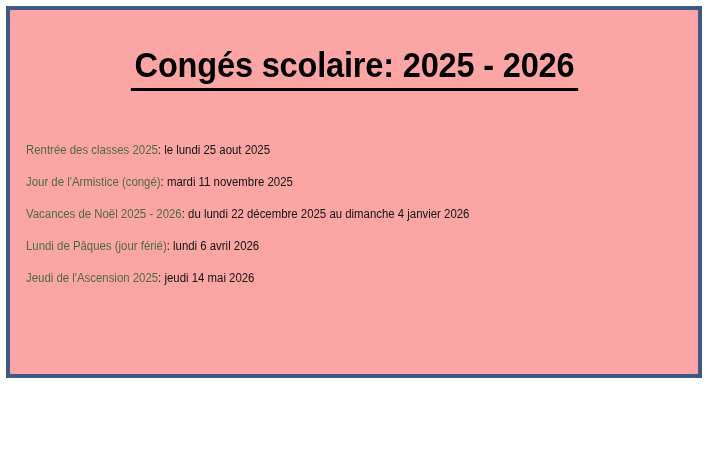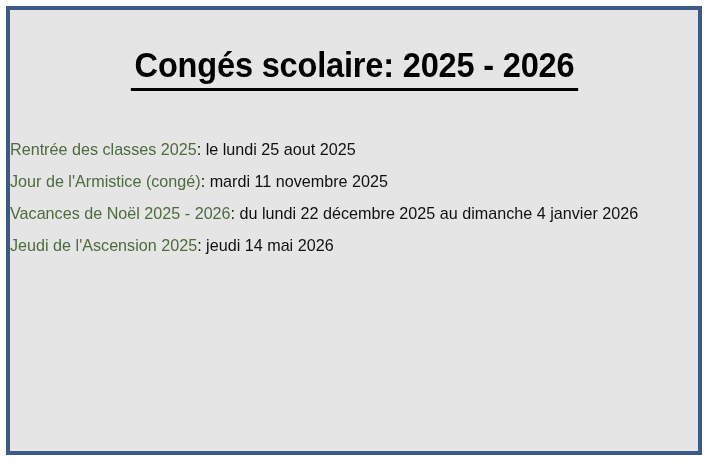--- a/index.html
+++ b/index.html
@@ -13,24 +13,24 @@
     overflow: hidden;
     font-family: "Liberation Sans", sans-serif;
     -webkit-font-smoothing: antialiased;
   }
 
   #poster {
     position: absolute;
     left: 6px;
     top: 6px;
     width: 696px;
-    height: 449px;
+    height: 372px;
     box-sizing: border-box;
     border: 4px solid #3b5a85;
-    background: #e5e5e5;
+    background: #fca5a5;
     overflow: hidden;
   }
 
   #title-wrap {
     text-align: center;
     padding-top: 11px;
   }
 
   #title {
     display: inline-block;
@@ -50,22 +50,23 @@
   #list {
     margin: 0;
     padding: 0;
     list-style: none;
     margin-top: 19px;
   }
 
   .row {
     height: 32px;
     line-height: 32px;
+    padding-left: 16px;
     white-space: nowrap;
-    font-size: 17px;
+    font-size: 12px;
     color: #1a1a1a;
     overflow: hidden;
   }
 
   .row-inner {
     display: inline-block;
     transform: scaleX(0.95);
     transform-origin: left center;
     white-space: nowrap;
   }
@@ -91,20 +92,23 @@
     <li class="row">
       <span class="row-inner"><span class="label">Rentrée des classes 2025</span><span class="value">: le lundi 25 aout 2025</span></span>
     </li>
     <li class="row">
       <span class="row-inner"><span class="label">Jour de l'Armistice (congé)</span><span class="value">: mardi 11 novembre 2025</span></span>
     </li>
     <li class="row">
       <span class="row-inner"><span class="label">Vacances de Noël 2025 - 2026</span><span class="value">: du lundi 22 décembre 2025 au dimanche 4 janvier 2026</span></span>
     </li>
     <li class="row">
+      <span class="row-inner"><span class="label">Lundi de Pâques (jour férié)</span><span class="value">: lundi 6 avril 2026</span></span>
+    </li>
+    <li class="row">
       <span class="row-inner"><span class="label">Jeudi de l'Ascension 2025</span><span class="value">: jeudi 14 mai 2026</span></span>
     </li>
     <li class="row">
       <span class="row-inner"></span>
     </li>
   </ul>
 
 </div>
 
 </body></html>

